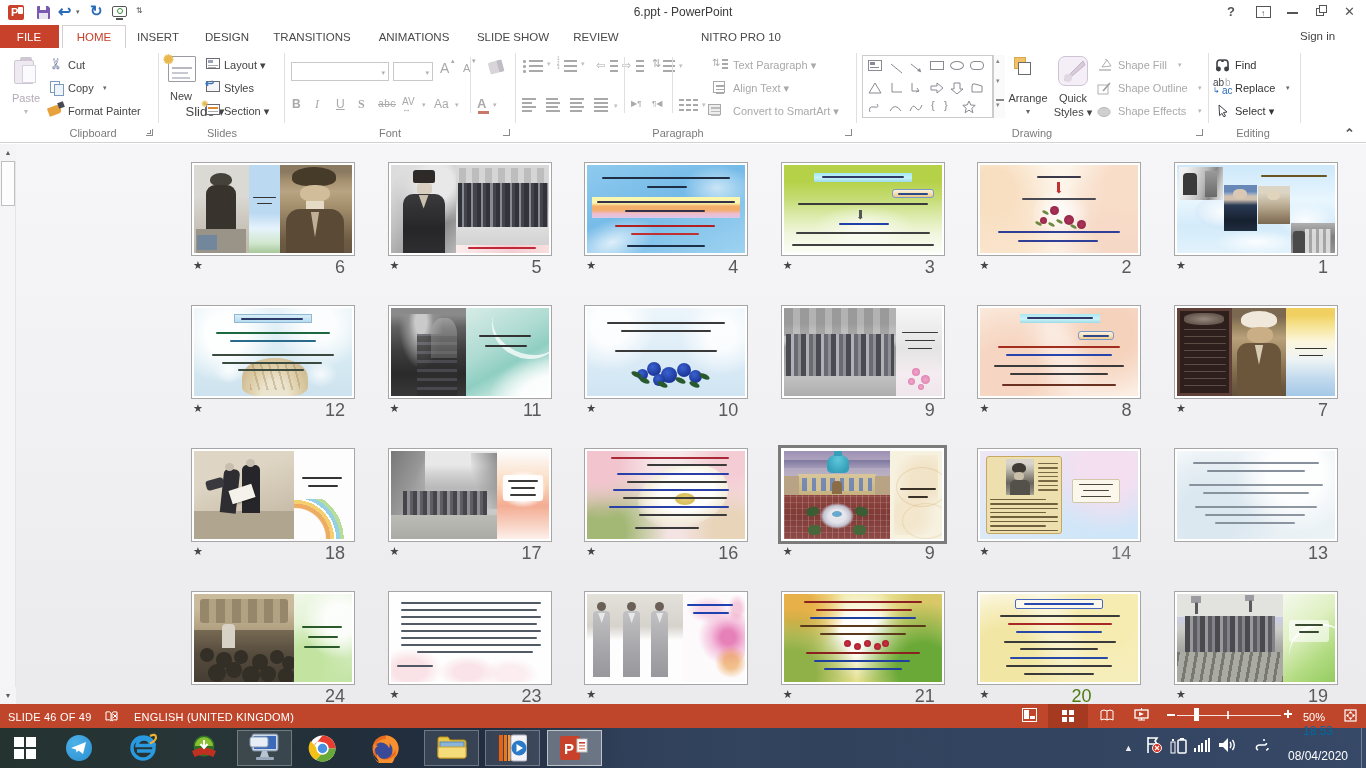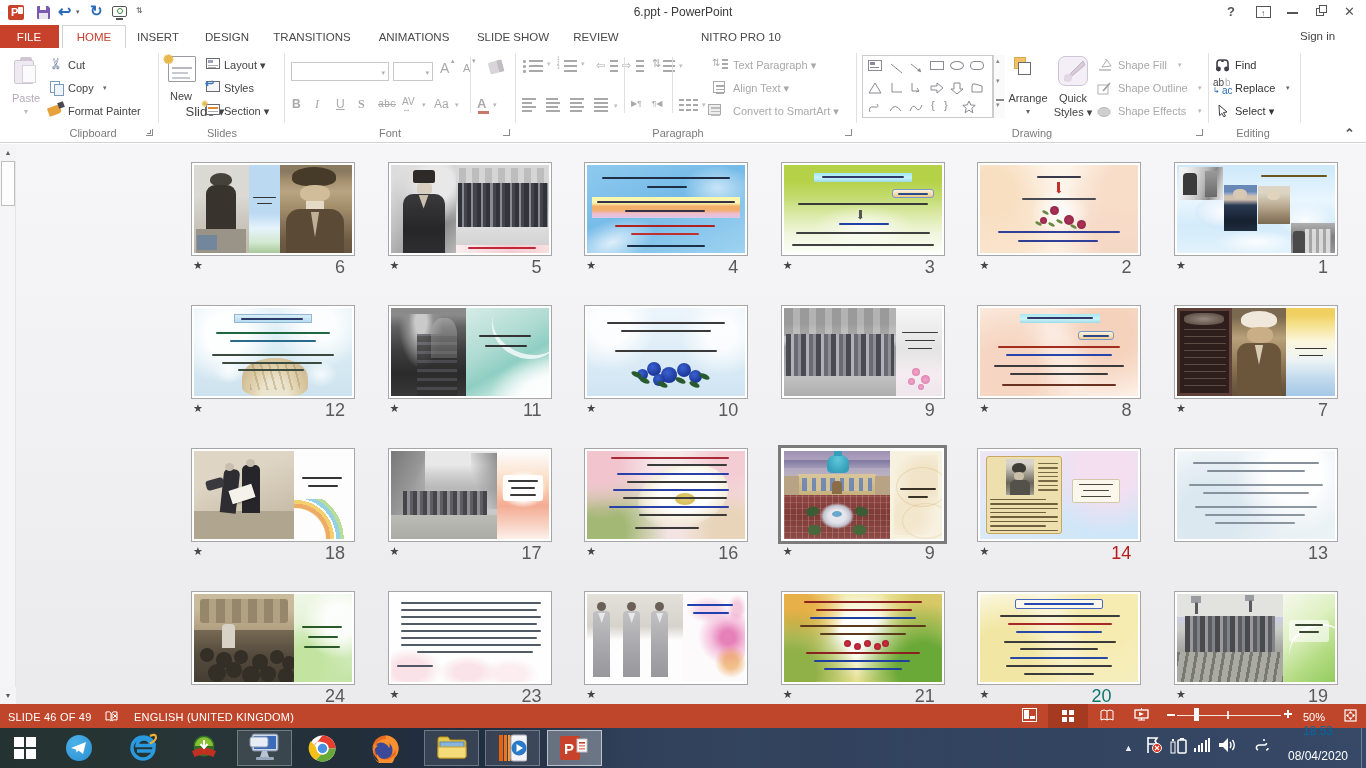--- a/index.html
+++ b/index.html
@@ -665,21 +665,21 @@
       <div class="ln" style="left:58px;top:34.0px;width:20px;height:1.3px;background:#5a4a28;opacity:0.8;"></div>
       <div class="ln" style="left:58px;top:38.400000000000006px;width:20px;height:1.3px;background:#5a4a28;opacity:0.8;"></div>
       <div style="position:absolute;left:92px;top:28px;width:48px;height:24px;background:rgba(252,250,235,.9);border:1px solid #d0c8a8;border-radius:2px;">
         <div class="ln" style="left:6px;top:4px;width:34px;height:1.6px;background:#4a4a3a;opacity:1;"></div>
         <div class="ln" style="left:10px;top:10px;width:26px;height:1.6px;background:#4a4a3a;opacity:1;"></div>
         <div class="ln" style="left:8px;top:16px;width:30px;height:1.6px;background:#4a4a3a;opacity:1;"></div>
       </div>
     </div>
   </div>
 <div style="position:absolute;left:979.4px;top:544.9px;font-size:11px;color:#454545;white-space:nowrap;">★</div>
-<div style="position:absolute;left:1071.4px;top:542.9px;width:60px;text-align:right;font-size:18px;color:#b91c1c;">14</div>
+<div style="position:absolute;left:1071.4px;top:542.9px;width:60px;text-align:right;font-size:18px;color:#737373;">14</div>
 <div style="position:absolute;left:1174.0px;top:447.9px;width:164px;height:94px;border:1px solid #a6a6a6;background:#fff;">
     <div style="position:absolute;left:2px;top:2px;width:158px;height:88px;overflow:hidden;">
       <div style="position:absolute;left:0px;top:0px;width:158px;height:88px;background:radial-gradient(circle at 75% 25%,rgba(255,255,255,.95) 0 20%,rgba(0,0,0,0) 45%),radial-gradient(circle at 20% 75%,#dce8f0 0 20%,rgba(0,0,0,0) 50%),linear-gradient(150deg,#f4f8fa,#e4edf3 50%,#ecf3f6);"></div>
       <div class="ln" style="left:16px;top:11px;width:126px;height:1.7px;background:#6a7682;opacity:0.8;"></div>
       <div class="ln" style="left:30px;top:19px;width:98px;height:1.7px;background:#6a7682;opacity:0.8;"></div>
       <div class="ln" style="left:12px;top:33px;width:134px;height:1.7px;background:#6a7682;opacity:0.75;"></div>
       <div class="ln" style="left:26px;top:41px;width:106px;height:1.7px;background:#6a7682;opacity:0.75;"></div>
       <div class="ln" style="left:18px;top:55px;width:122px;height:1.7px;background:#6a7682;opacity:0.75;"></div>
       <div class="ln" style="left:28px;top:63px;width:100px;height:1.7px;background:#6a7682;opacity:0.75;"></div>
       <div class="ln" style="left:38px;top:71px;width:80px;height:1.7px;background:#6a7682;opacity:0.75;"></div>
@@ -783,21 +783,21 @@
       <div class="ln" style="left:28px;top:29px;width:104px;height:2px;background:#a82828;opacity:1;"></div>
       <div class="ln" style="left:36px;top:37px;width:86px;height:2px;background:#2848a8;opacity:1;"></div>
       <div class="ln" style="left:24px;top:47px;width:112px;height:2px;background:#3a3a3a;opacity:1;"></div>
       <div class="ln" style="left:40px;top:54px;width:78px;height:2px;background:#3a3a3a;opacity:1;"></div>
       <div class="ln" style="left:30px;top:63px;width:98px;height:2px;background:#2848a8;opacity:1;"></div>
       <div class="ln" style="left:26px;top:71px;width:106px;height:2px;background:#3a3a3a;opacity:1;"></div>
       <div class="ln" style="left:44px;top:79px;width:70px;height:2px;background:#3a3a3a;opacity:1;"></div>
     </div>
   </div>
 <div style="position:absolute;left:979.4px;top:688.1px;font-size:11px;color:#454545;white-space:nowrap;">★</div>
-<div style="position:absolute;left:1071.4px;top:686.1px;width:60px;text-align:center;font-size:18px;color:#0f766e;">20</div>
+<div style="position:absolute;left:1071.4px;top:686.1px;width:60px;text-align:left;font-size:18px;color:#4d7c0f;">20</div>
 <div style="position:absolute;left:1174.0px;top:591.1px;width:164px;height:94px;border:1px solid #a6a6a6;background:#fff;">
     <div style="position:absolute;left:2px;top:2px;width:158px;height:88px;overflow:hidden;">
       <div style="position:absolute;left:0px;top:0px;width:106px;height:88px;background:linear-gradient(180deg,#e2e2de 0 26%,#cccce8 0,#ccccc8 40%,#b2b2ae 55%,#9a9a98 72%,#8a8a88);"></div>
       <div style="position:absolute;left:8px;top:22px;width:90px;height:36px;background:repeating-linear-gradient(90deg,#4a4a4e 0 5px,#9a9a9e 5px 8px,#5c5c60 8px 12px,#82828a 12px 15px);"></div>
       <div style="position:absolute;left:0px;top:58px;width:106px;height:30px;background:repeating-linear-gradient(100deg,#78786f 0 3px,#aaaaa4 3px 9px);"></div>
       <div style="position:absolute;left:18px;top:8px;width:3px;height:12px;background:#5a5a5e;"></div>
       <div style="position:absolute;left:72px;top:6px;width:3px;height:12px;background:#5a5a5e;"></div>
       <div style="position:absolute;left:14px;top:2px;width:10px;height:7px;background:#8a8a92;opacity:.8;"></div>
       <div style="position:absolute;left:68px;top:1px;width:9px;height:6px;background:#8a8a92;opacity:.8;"></div>
       <div style="position:absolute;left:106px;top:0px;width:52px;height:88px;background:linear-gradient(140deg,#f4f9ec,#dff0c2 40%,#b4dc84 70%,#94cc60);"></div>

